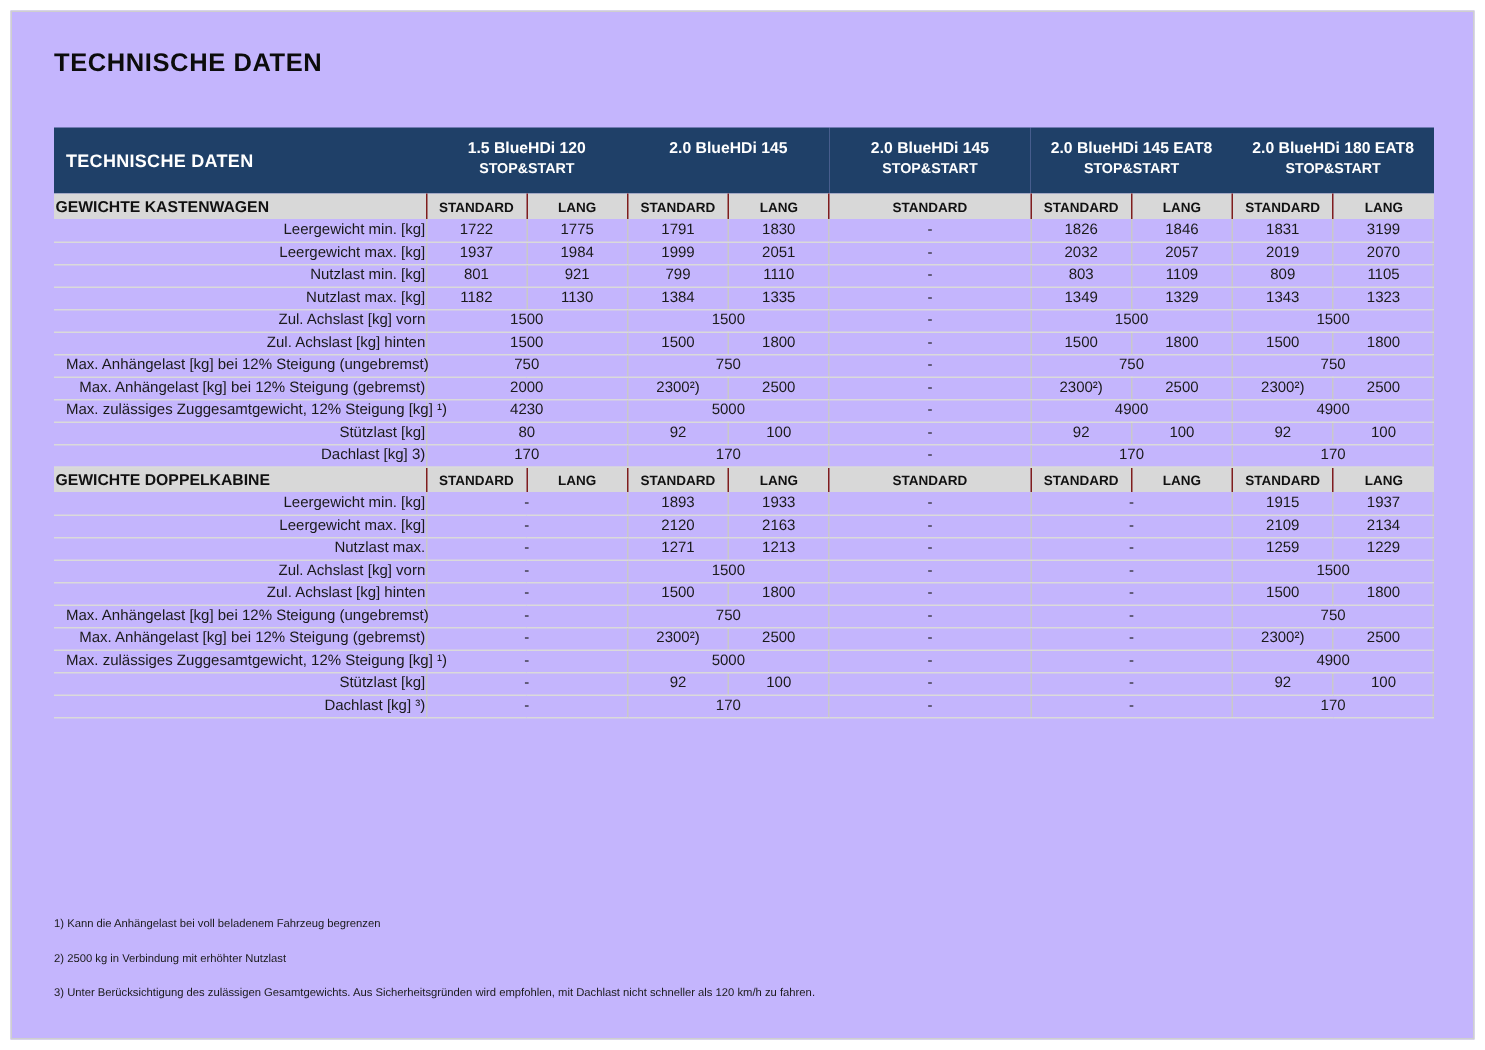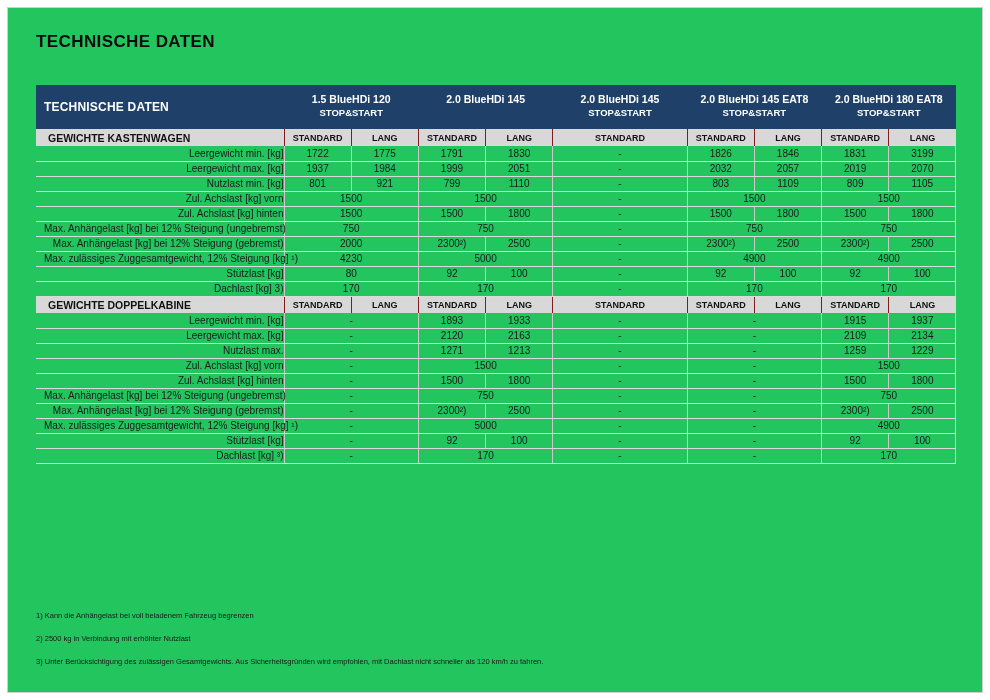--- a/index.html
+++ b/index.html
@@ -1,31 +1,31 @@
 <!DOCTYPE html>
 <html style="--header-bg: #1f4068; --section-bg: #d8d8d8; --grid: #c9c9c9; --frame: #cfcfcf;"><head>
 <meta charset="utf-8">
 <style>
   * { box-sizing: border-box; margin: 0; padding: 0; }
   html, body {
     width: 990px; height: 700px; background: #ffffff; overflow: hidden;
     font-family: "Liberation Sans", "DejaVu Sans", sans-serif; color: #1a1a1a;
   }
-  .page { position: absolute; inset: 7px; border: 1px solid var(--frame, #cfcfcf); background: #22c55e; }
+  .page { position: absolute; inset: 7px; border: 1px solid var(--frame, #cfcfcf); background: #c4b5fd; }
   .title { position: absolute; left: 28px; top: 24px; font-size: 17px; font-weight: 700; color: #0c0c0c; letter-spacing: .4px; }
 
   table.data-table { position: absolute; left: 28px; top: 77px; width: 920px; border-collapse: collapse; table-layout: fixed; }
 
   thead th { background: var(--header-bg, #1f4068); color: #fff; height: 44px; vertical-align: top; padding-top: 8px; font-weight: 700; text-align: center; }
   th.hlabel { text-align: left; padding-left: 8px; padding-top: 15px; font-size: 12px; letter-spacing: .2px; }
   .ename { font-size: 10.5px; line-height: 1.25; white-space: nowrap; }
   .esub  { font-size: 9.5px;  line-height: 1.25; margin-top: 1px; }
 
   tr.section-row th { background: var(--section-bg, #d8d8d8); height: 17px; font-size: 9px; font-weight: 700; text-align: center; vertical-align: middle; color: #111; }
-  tr.section-row th.slabel { text-align: left; padding-left: 12px; font-size: 10.5px; }
+  tr.section-row th.slabel { text-align: left; padding-left: 1px; font-size: 10.5px; }
   tr.section-row th.gap { border-left: 1px solid #7f1d1d; }
 
   tr.data-row td { height: 15px; border-bottom: 1px solid #dadada; vertical-align: middle; font-size: 10px; color: #1a1a1a; }
   tr.data-row td.rlabel { text-align: right; padding-left: 8px; white-space: nowrap; }
   tr.data-row td.val { text-align: center; border-left: 1px solid var(--grid, #c9c9c9); white-space: nowrap; }
   tr.data-row td.val:last-child { border-right: 1px solid var(--grid, #c9c9c9); }
 
   .footnotes { position: absolute; left: 28px; top: 603px; }
   .footnotes p { font-size: 7.5px; color: #1a1a1a; margin-bottom: 14px; }
 </style>
@@ -113,20 +113,32 @@
           <td class="rlabel">Nutzlast min. [kg]</td>
           <td class="val">801</td>
           <td class="val">921</td>
           <td class="val">799</td>
           <td class="val">1110</td>
           <td class="val" colspan="2">-</td>
           <td class="val">803</td>
           <td class="val">1109</td>
           <td class="val">809</td>
           <td class="val">1105</td>
+        </tr>
+        <tr class="data-row">
+          <td class="rlabel">Nutzlast max. [kg]</td>
+          <td class="val">1182</td>
+          <td class="val">1130</td>
+          <td class="val">1384</td>
+          <td class="val">1335</td>
+          <td class="val" colspan="2">-</td>
+          <td class="val">1349</td>
+          <td class="val">1329</td>
+          <td class="val">1343</td>
+          <td class="val">1323</td>
         </tr>
         <tr class="data-row">
           <td class="rlabel">Zul. Achslast [kg] vorn</td>
           <td class="val" colspan="2">1500</td>
           <td class="val" colspan="2">1500</td>
           <td class="val" colspan="2">-</td>
           <td class="val" colspan="2">1500</td>
           <td class="val" colspan="2">1500</td>
         </tr>
         <tr class="data-row">

